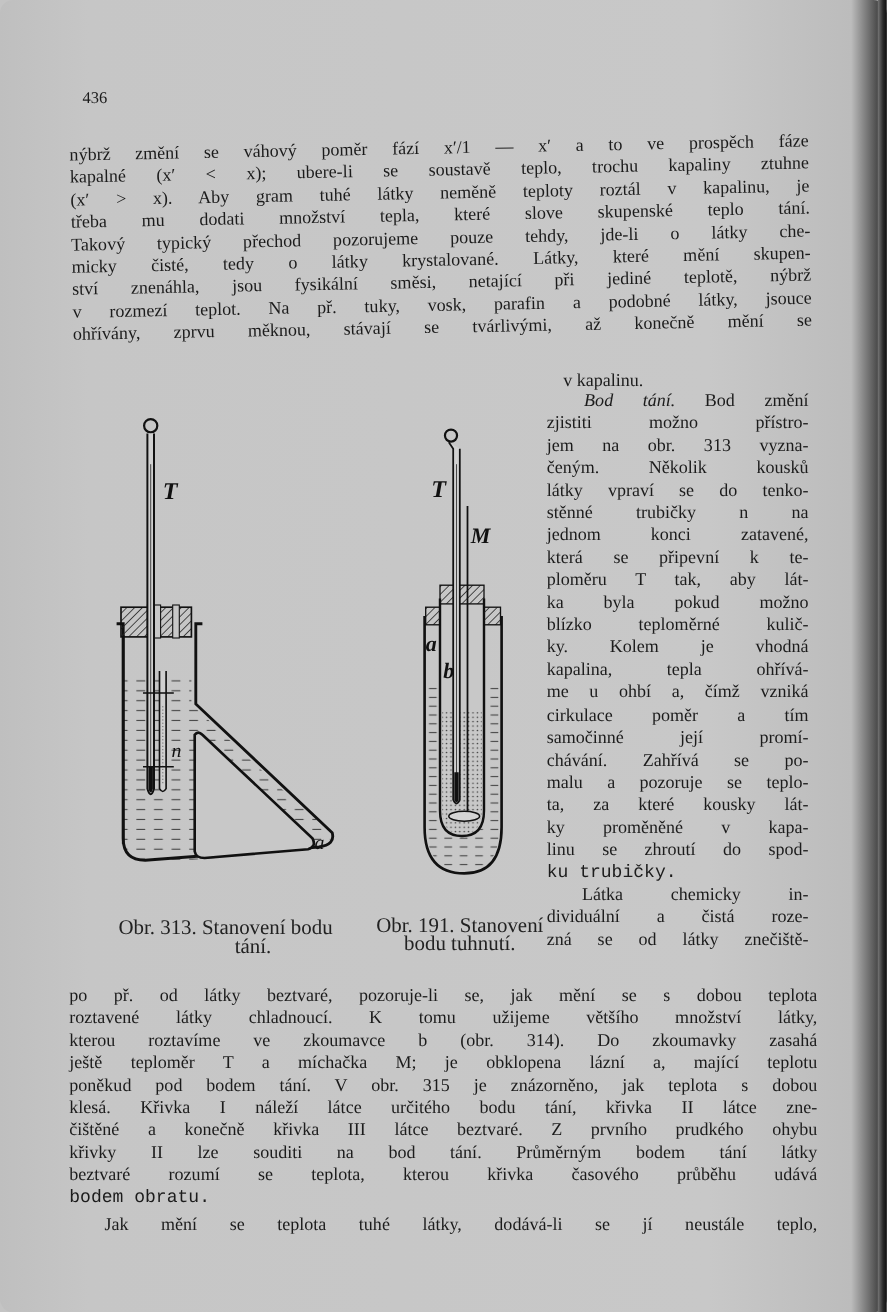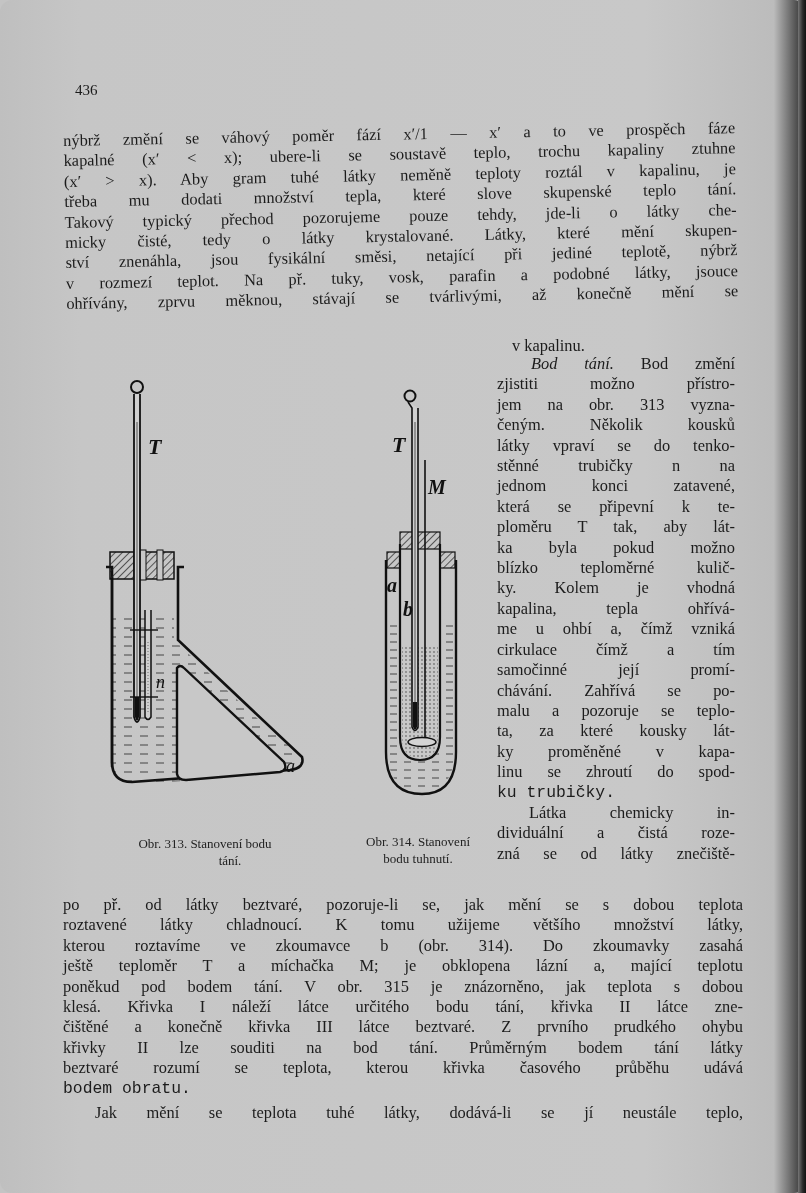--- a/index.html
+++ b/index.html
@@ -29,21 +29,21 @@
     color: #1c1c1c;
   }
   .line { white-space: nowrap; display: block; text-align: justify; text-align-last: justify; }
   .line.last { text-align-last: left; font-family: Liberation Mono, monospace; }
   .block { position: absolute; }
   .b1 { left: 63px; top: 131px; width: 672px; transform: rotate(-1.1deg); transform-origin: left top; }
   .b2 { left: 497px; top: 354px; width: 238px; }
   .b3 { left: 63px; top: 895px; width: 680px; }
   .indent { padding-left: 32px; }
   .caption {
-    position: absolute; font-family: "Liberation Serif", serif; font-size: 13px;
+    position: absolute; font-family: "Liberation Serif", serif; font-size: 19px;
     line-height: 17px; text-align: center; color: #222;
   }
   i { font-style: italic; }
   svg { position: absolute; }
 </style>
 </head>
 <body>
 
 <div class="page">
   <div class="spine"></div>
@@ -71,21 +71,21 @@
     <span class="line">látky vpraví se do tenko-</span>
     <span class="line">stěnné trubičky n na</span>
     <span class="line">jednom konci zatavené,</span>
     <span class="line">která se připevní k te-</span>
     <span class="line">ploměru T tak, aby lát-</span>
     <span class="line">ka byla pokud možno</span>
     <span class="line">blízko teploměrné kulič-</span>
     <span class="line">ky. Kolem je vhodná</span>
     <span class="line">kapalina, tepla ohřívá-</span>
     <span class="line">me u ohbí a, čímž vzniká</span>
-    <span class="line">cirkulace čímž a tím</span>
+    <span class="line">cirkulace poměr a tím</span>
     <span class="line">samočinné její promí-</span>
     <span class="line">chávání. Zahřívá se po-</span>
     <span class="line">malu a pozoruje se teplo-</span>
     <span class="line">ta, za které kousky lát-</span>
     <span class="line">ky proměněné v kapa-</span>
     <span class="line">linu se zhroutí do spod-</span>
     <span class="line last">ku trubičky.</span>
     <span class="line indent">Látka chemicky in-</span>
     <span class="line">dividuální a čistá roze-</span>
     <span class="line">zná se od látky znečiště-</span>
@@ -165,21 +165,21 @@
     <text x="68" y="112" font-family="Liberation Serif, serif" font-style="italic" font-weight="bold" font-size="20" fill="#111">M</text>
     <text x="27" y="210" font-family="Liberation Serif, serif" font-style="italic" font-weight="bold" font-size="20" fill="#111">a</text>
     <text x="43" y="234" font-family="Liberation Serif, serif" font-style="italic" font-weight="bold" font-size="20" fill="#111">b</text>
   </svg>
 
   <div class="caption" style="left:84px; top:835px; width:242px;">
     <div style="white-space:nowrap;">Obr. 313. Stanovení bodu</div>
     <div style="padding-left:50px;">tání.</div>
   </div>
   <div class="caption" style="left:328px; top:833px; width:180px;">
-    <div style="white-space:nowrap;">Obr. 314. Stanovení</div>
+    <div style="white-space:nowrap;">Obr. 191. Stanovení</div>
     <div>bodu tuhnutí.</div>
   </div>
 
   <div class="block b3 txt">
     <span class="line">po př. od látky beztvaré, pozoruje-li se, jak mění se s dobou teplota</span>
     <span class="line">roztavené látky chladnoucí. K tomu užijeme většího množství látky,</span>
     <span class="line">kterou roztavíme ve zkoumavce b (obr. 314). Do zkoumavky zasahá</span>
     <span class="line">ještě teploměr T a míchačka M; je obklopena lázní a, mající teplotu</span>
     <span class="line">poněkud pod bodem tání. V obr. 315 je znázorněno, jak teplota s dobou</span>
     <span class="line">klesá. Křivka I náleží látce určitého bodu tání, křivka II látce zne-</span>

